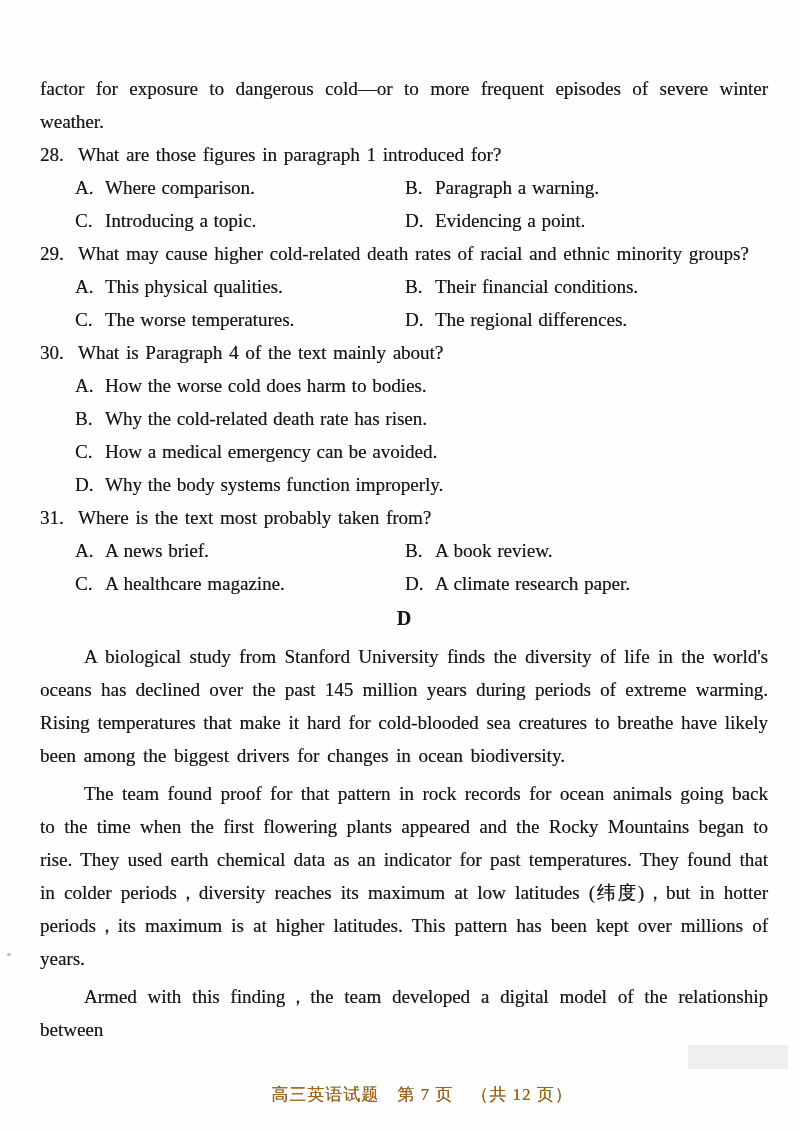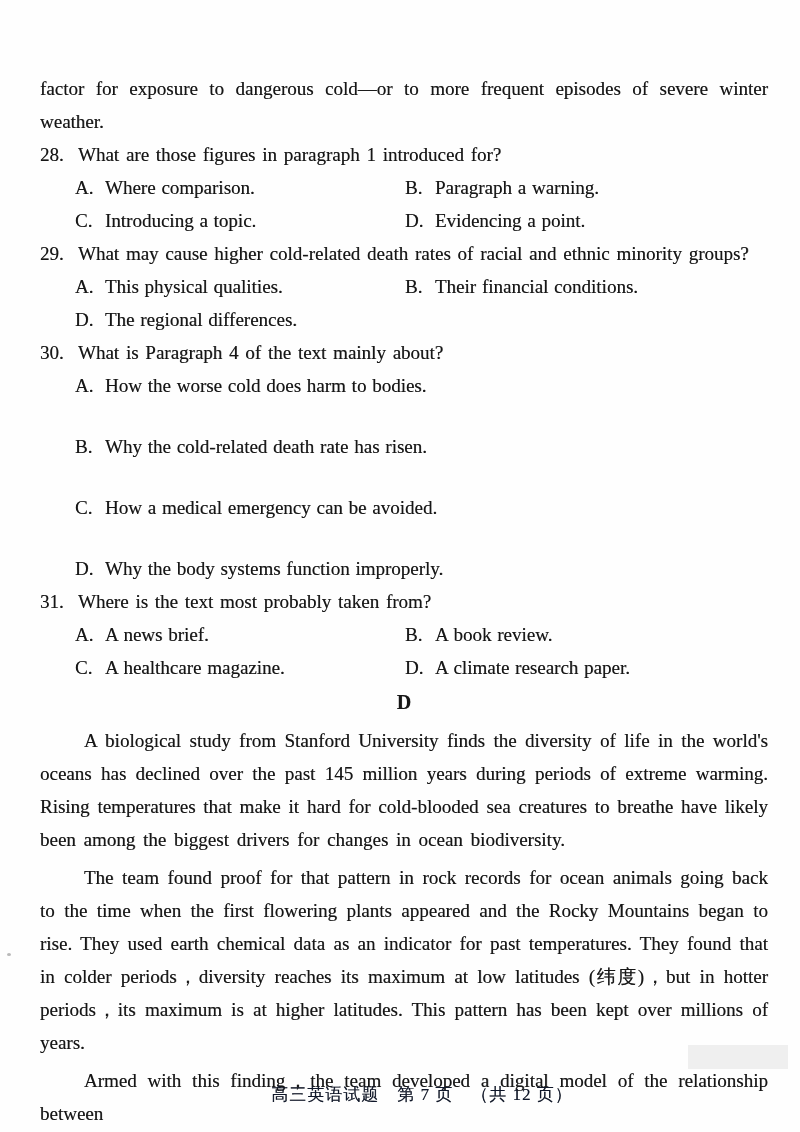--- a/index.html
+++ b/index.html
@@ -24,21 +24,21 @@
     text-align: justify;
     word-spacing: 4px;
   }
   
   .question { margin-top: 0; }
   .q-line { display: flex; }
   .q-num { flex: none; width: 38px; }
   .q-text { flex: 1; word-spacing: 2px; }
   .options { display: grid; margin-left: 35px; }
   .options.two-col { grid-template-columns: 330px 1fr; }
-  .options.one-col { grid-template-columns: 1fr; gap: 28px; }
+  .options.one-col { grid-template-columns: 1fr; }
   .opt { white-space: nowrap; }
   .opt-label { display: inline-block; min-width: 30px; }
   .opt-text { word-spacing: 1px; }
   
   .section-label {
     text-align: center;
     font-weight: bold;
     font-size: 20px;
     margin-top: 2px;
   }
@@ -51,21 +51,21 @@
   .para.force-justify { text-align-last: justify; }
   
   .footer {
     position: absolute;
     left: 0;
     right: 0;
     bottom: 26px;
     text-align: center;
     font-size: 17px;
     letter-spacing: 1px;
-    color: #0f172a;
+    color: #a16207;
     padding-left: 44px;
   }
   
   .speck {
     position: absolute;
     left: 7px;
     top: 953px;
     width: 4px;
     height: 3px;
     background: #b9b9b9;
@@ -102,20 +102,21 @@
     </div>
 
     <div class="question">
       <div class="q-line">
         <span class="q-num">29.</span>
         <span class="q-text">What may cause higher cold-related death rates of racial and ethnic minority groups?</span>
       </div>
       <div class="options two-col">
         <div class="opt"><span class="opt-label">A.</span><span class="opt-text">This physical qualities.</span></div>
         <div class="opt"><span class="opt-label">B.</span><span class="opt-text">Their financial conditions.</span></div>
+        <div class="opt"><span class="opt-label">C.</span><span class="opt-text">The worse temperatures.</span></div>
         <div class="opt"><span class="opt-label">D.</span><span class="opt-text">The regional differences.</span></div>
       </div>
     </div>
 
     <div class="question">
       <div class="q-line">
         <span class="q-num">30.</span>
         <span class="q-text">What is Paragraph 4 of the text mainly about?</span>
       </div>
       <div class="options one-col">

